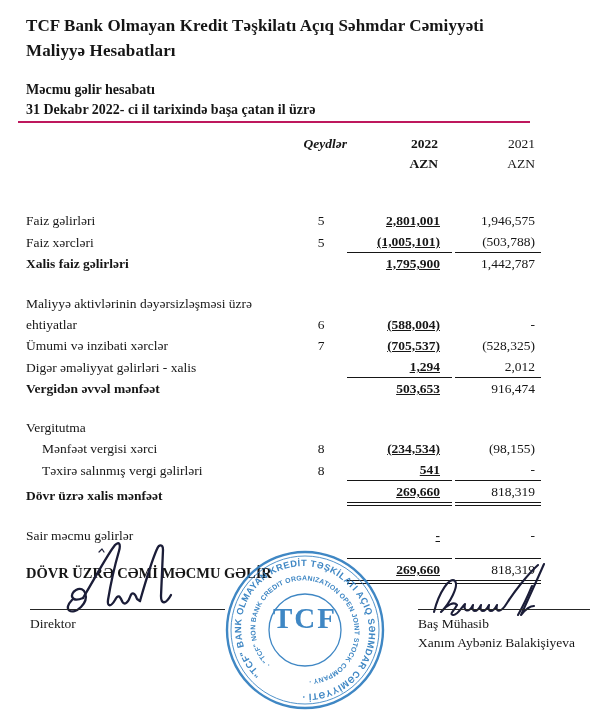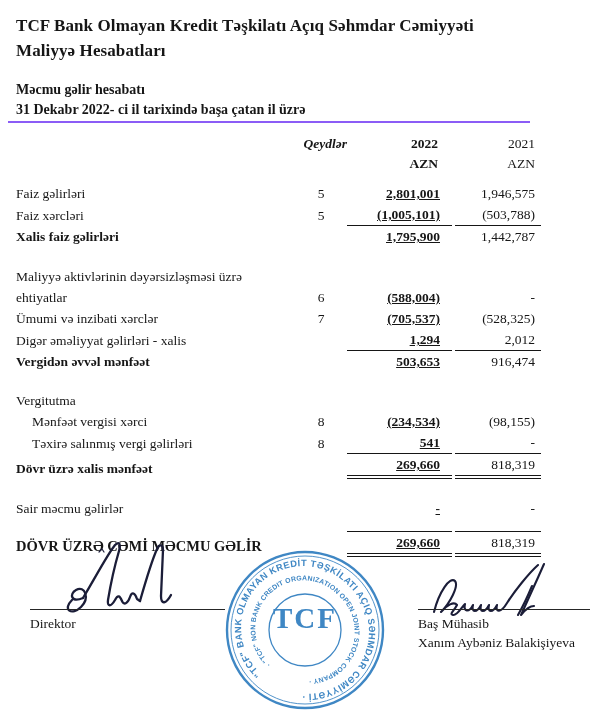--- a/index.html
+++ b/index.html
@@ -6,36 +6,36 @@
     --ink:#161616;
     --stamp-blue:#2f7dbf;
     --sig-ink:#1b1d38;
   }
   html,body{margin:0;padding:0;}
   body{
     width:610px;height:712px;background:#ffffff;overflow:hidden;
     font-family:"Liberation Serif", serif;color:var(--ink);
     -webkit-font-smoothing:antialiased;
   }
-  .doc{box-sizing:border-box;width:548px;padding:13px 7px 0 16px;position:relative;}
+  .doc{box-sizing:border-box;width:548px;padding:13px 7px 0 26px;position:relative;}
 
   
   .title{font-weight:bold;font-size:17px;line-height:25px;letter-spacing:.1px;}
   .subtitle{margin-top:17px;font-weight:bold;font-size:14px;line-height:20px;}
-  .subtitle-rule{border-bottom:2px solid #8b5cf6;margin-left:-8px;margin-right:11px;padding-bottom:1px;}
+  .subtitle-rule{border-bottom:2px solid #be185d;margin-left:-8px;margin-right:11px;padding-bottom:1px;}
 
   
   .colheads{display:flex;margin-top:11px;font-size:13.5px;line-height:20px;align-items:flex-start;}
   .flex1{flex:1;}
   .ch-note{width:52px;text-align:right;font-weight:bold;font-style:italic;}
   .ch-v22{width:105px;text-align:right;padding-right:14px;box-sizing:border-box;font-weight:bold;}
   .ch-v21{width:86px;text-align:right;padding-right:6px;box-sizing:border-box;margin-left:3px;}
 
   
-  .rows{margin-top:9px;font-size:13.5px;}
+  .rows{margin-top:36px;font-size:13.5px;}
   .trow{display:flex;line-height:21px;align-items:flex-end;}
   .c-label{flex:1;}
   .trow.indent .c-label{padding-left:16px;}
   .c-note{width:52px;text-align:center;}
   .c-v22{width:105px;text-align:right;padding-right:12px;box-sizing:border-box;font-weight:bold;text-decoration:underline;}
   .c-v21{width:86px;text-align:right;padding-right:6px;box-sizing:border-box;margin-left:3px;}
   .trow.bold .c-label{font-weight:bold;}
   .trow .u1{border-bottom:1.5px solid var(--ink);}
   .trow .u2{border-bottom:4px double var(--ink);}
   .trow .t1{border-top:1.5px solid var(--ink);}

